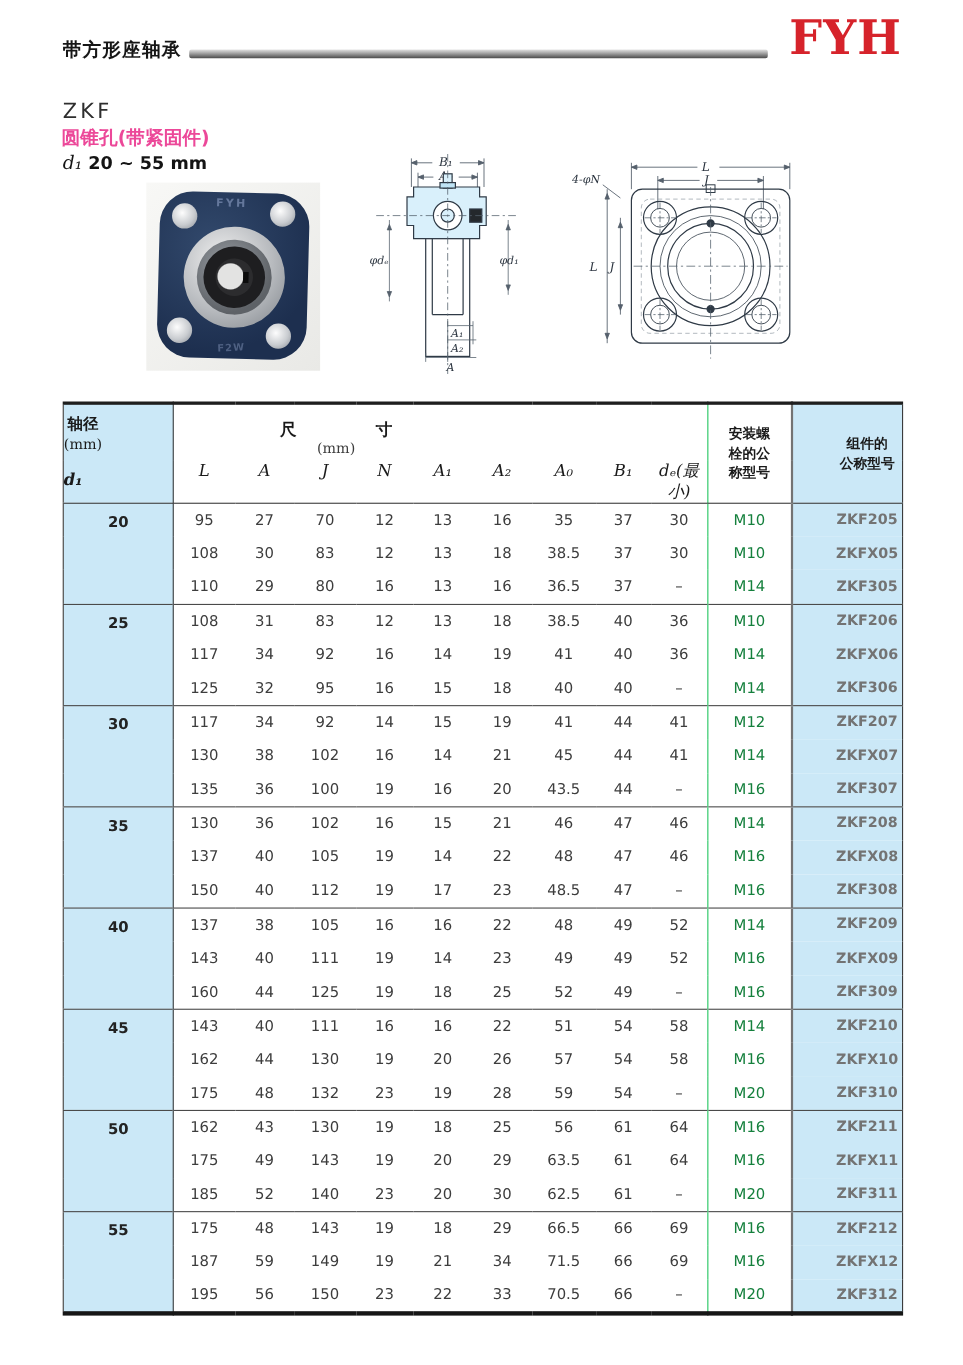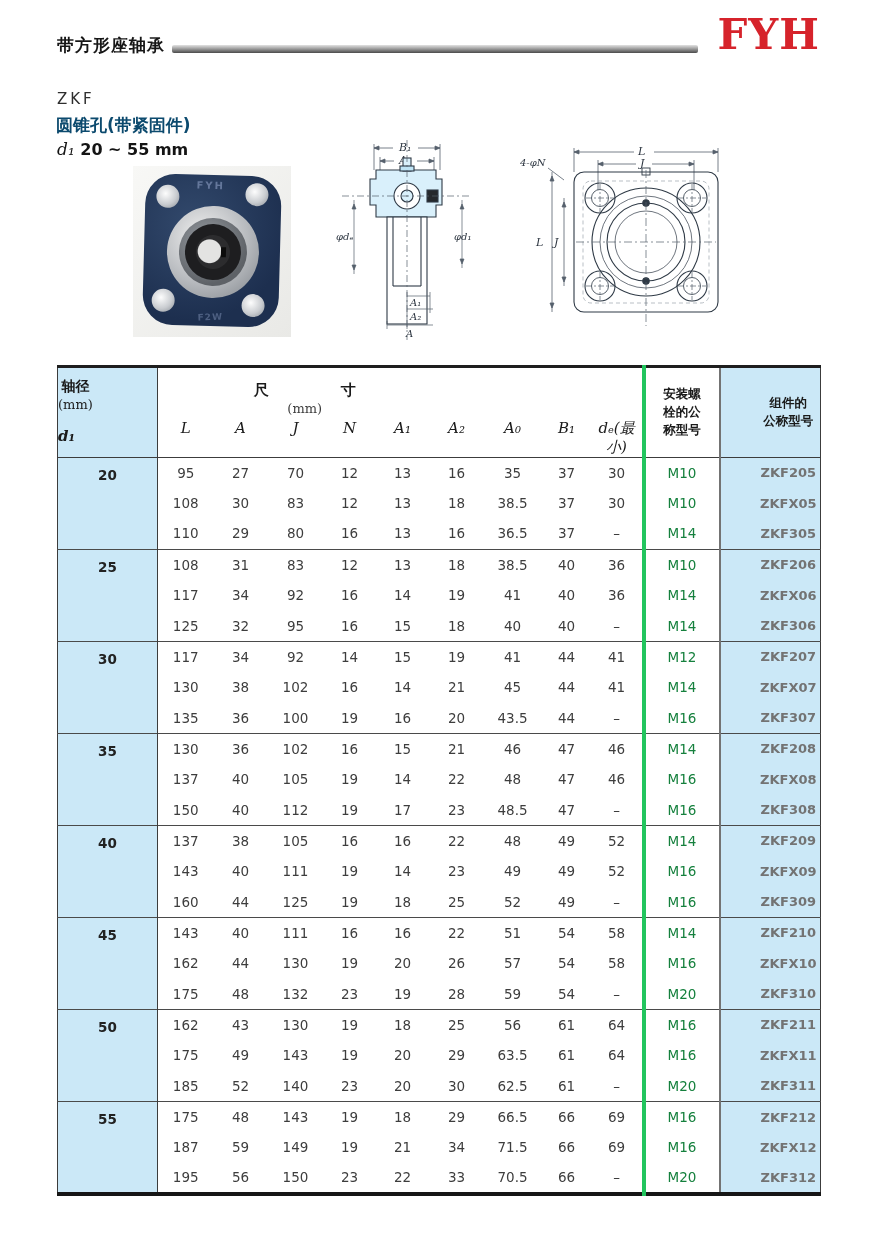--- a/index.html
+++ b/index.html
@@ -8,22 +8,22 @@
 
   
   .hdr-title { position:absolute; left:57px; top:34px; font-size:17px; font-weight:bold; color:#161616; letter-spacing:1px; }
   .hdr-bar { position:absolute; left:172px; top:45px; width:526px; height:8px; border-radius:2px;
              background:linear-gradient(180deg,#e2e2e2 0%,#a8a8a8 40%,#4a4a4a 100%); }
   .brand { position:absolute; left:700px; top:10px; width:120px; text-align:right;
            font-family:"DejaVu Serif","Liberation Serif",serif; font-weight:bold; font-size:42px;
            letter-spacing:1px; transform:scaleY(1.03); }
 
   
-  .series { position:absolute; left:57px; top:90px; font-size:15px; letter-spacing:3px; color:#2e2e2e; }
-  .subtitle { position:absolute; left:56px; top:114px; font-size:17px; font-weight:bold; color:#0c4a6e; }
+  .series { position:absolute; left:57px; top:90px; font-size:19px; letter-spacing:3px; color:#2e2e2e; }
+  .subtitle { position:absolute; left:56px; top:114px; font-size:17px; font-weight:bold; color:#ec4899; }
   .bore-line { position:absolute; left:57px; top:139px; font-size:16px; color:#141414; }
   .bore-line .sym { font-family:"DejaVu Serif","Liberation Serif",serif; font-style:italic; font-size:17px; }
   .bore-line .rng { font-weight:bold; }
 
   
   .photo { position:absolute; left:133px; top:166px; width:158px; height:171px;
            background:linear-gradient(135deg,#f8f8f6,#e9e9e6); }
   .flange { position:absolute; left:11px; top:9px; width:136px; height:151px; border-radius:30px;
             transform:rotate(1.5deg);
             background:radial-gradient(circle at 35% 32%,#32496c,#1d2f4f 72%); }
@@ -48,21 +48,21 @@
   svg text { font-family:"DejaVu Serif","DejaVu Sans",serif; font-style:italic; font-size:11px; fill:#2c3540; }
   svg text.small { font-size:10px; }
 
   
   .spec { position:absolute; left:57px; top:365px; border-collapse:collapse; table-layout:fixed; width:763px;
           font-size:13.5px; color:#3d3d3d; }
   .spec th, .spec td { text-align:center; vertical-align:middle; padding:0; }
   .spec { border-top:3px solid #1e1e1e; border-bottom:4px solid #161616; border-left:1px solid #3c3c3c; border-right:1px solid #3c3c3c; }
   th.h-d1, td.col-d1 { background:var(--blue); border-right:1px solid #3c3c3c; }
   th.h-unit, td.col-model { background:var(--blue); border-left:2px solid #737373;padding-left:36px; }
-  th.h-bolt, td.col-bolt { border-left:4px solid #22c55e; }
+  th.h-bolt, td.col-bolt { border-left:1px solid #22c55e; }
   thead th { border-bottom:1px solid #3c3c3c; }
   .h-d1-wrap { height:86px; display:flex; flex-direction:column; justify-content:space-between; align-items:flex-start;
                padding:9px 0 10px; }
   .h-d1-top { font-weight:bold; font-size:14px; color:#1a1a1a; line-height:1.25; }
   .h-d1-top .unit { font-family:"DejaVu Serif","Liberation Serif",serif; font-weight:normal; font-size:13px; }
   .h-d1-sym { font-family:"DejaVu Serif","Liberation Serif",serif; font-style:italic; font-size:15px; color:#1a1a1a; }
   .h-dims-wrap { display:flex; flex-direction:column; align-items:center; margin-right:190px; padding-top:10px; }
   .h-dims-chars { display:flex; gap:72px; font-size:15px; font-weight:bold; color:#1a1a1a; }
   .h-dims-unit { font-family:"DejaVu Serif","Liberation Serif",serif; font-size:13px; font-weight:normal; margin-top:1px; }
   th.h-dimcol { font-family:"DejaVu Serif","DejaVu Sans",serif; font-style:italic; font-weight:normal;

